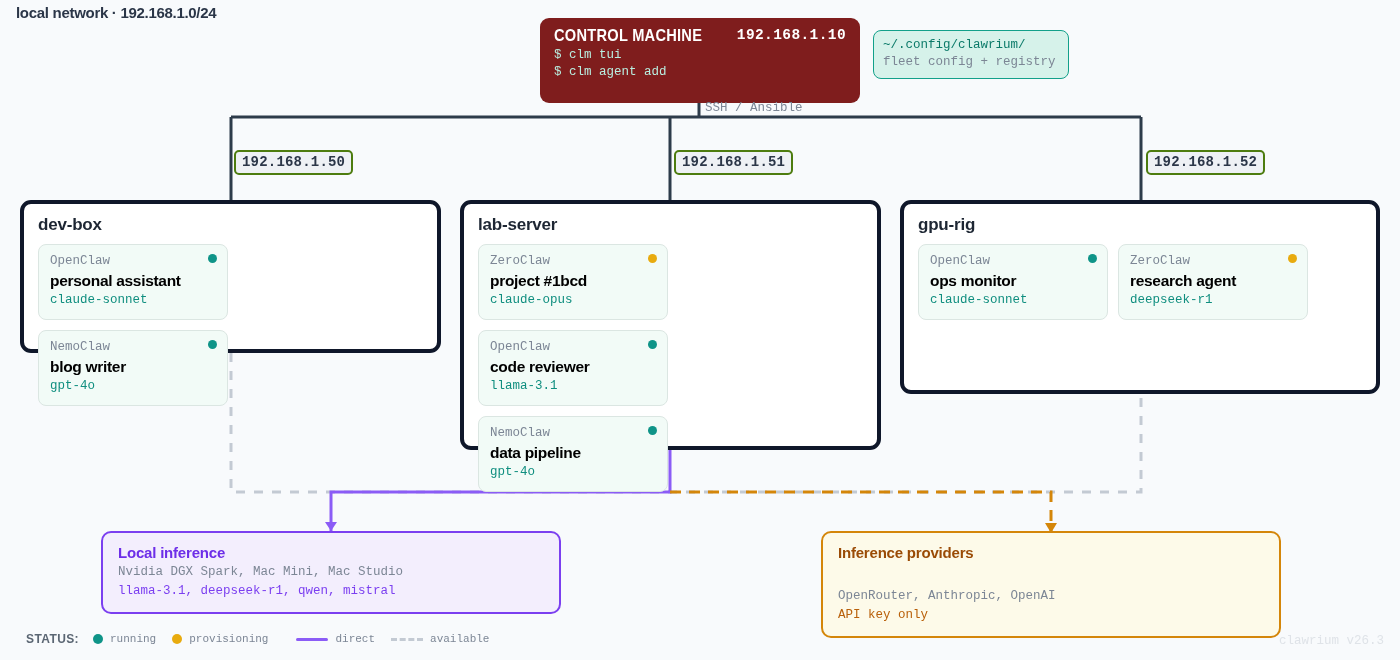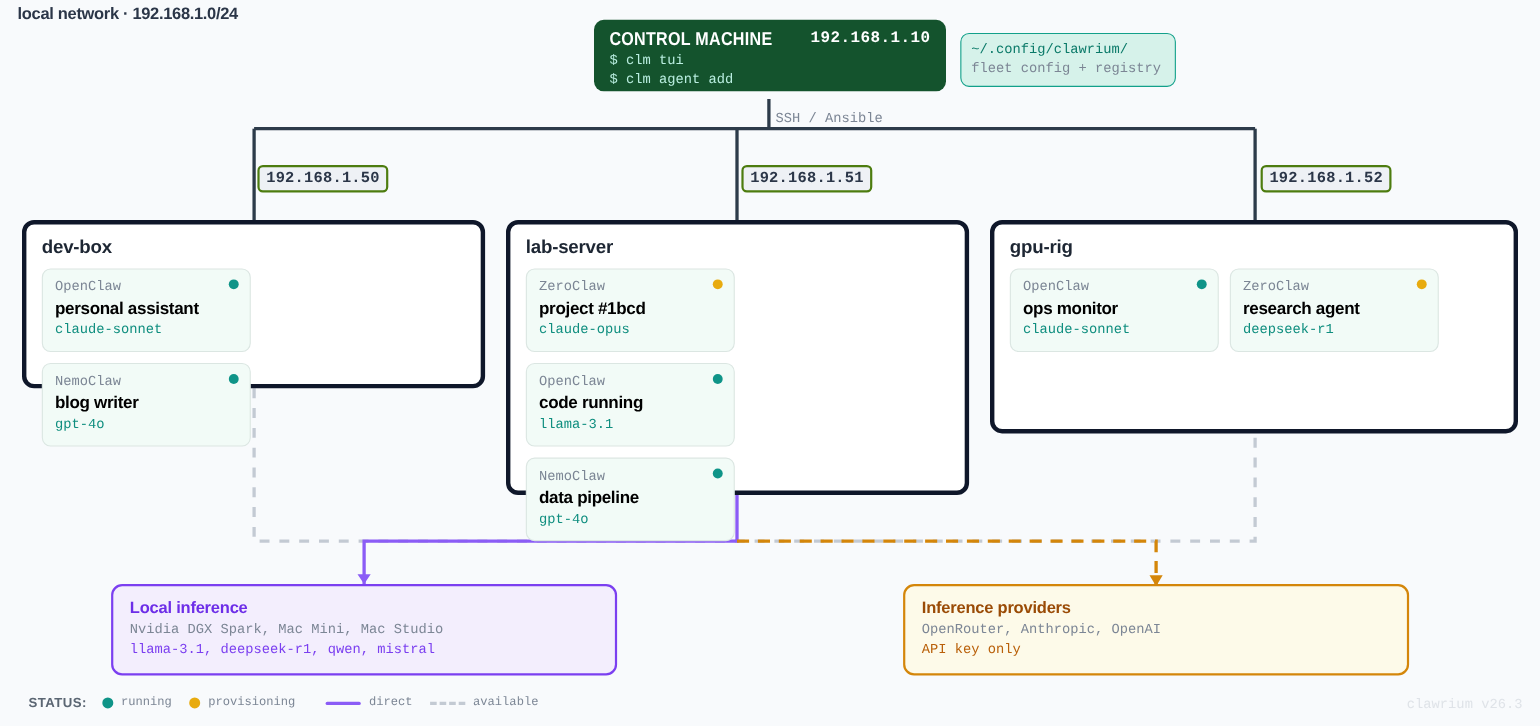--- a/index.html
+++ b/index.html
@@ -40,22 +40,22 @@
     color: #2b3648;
     white-space: nowrap;
   }
 
   
   .control-box {
     position: absolute;
     left: 540px;
     top: 18px;
     width: 320px;
-    height: 65px;
-    background: #14532d;
+    height: 85px;
+    background: #7f1d1d;
     border-radius: 9px;
     box-sizing: border-box;
     padding: 8px 14px 0 14px;
   }
   .control-title {
     font-size: 17px;
     font-weight: bold;
     color: #ffffff;
     letter-spacing: 0.3px;
     transform: scaleX(0.86);
@@ -220,21 +220,21 @@
   .res-local .res-models { color: #7b3ff0; }
 
   .res-cloud {
     left: 821px;
     top: 531px;
     width: 460px;
     background: #fdfae9;
     border-color: #d4860a;
   }
   .res-cloud .res-title { color: #9a4b06; }
-  .res-cloud .res-hw { color: #7c8695; }
+  .res-cloud .res-hw { color: #7c8695; margin-top: 24px; }
   .res-cloud .res-models { color: #b9600a; }
 
   
   .legend {
     position: absolute;
     left: 26px;
     top: 632px;
     display: flex;
     align-items: center;
     gap: 0px;
@@ -359,21 +359,21 @@
       <div class="agent-card">
         <span class="dot provisioning"></span>
         <div class="agent-runtime">ZeroClaw</div>
         <div class="agent-name">project #1bcd</div>
         <div class="agent-model">claude-opus</div>
       </div>
 
       <div class="agent-card">
         <span class="dot running"></span>
         <div class="agent-runtime">OpenClaw</div>
-        <div class="agent-name">code running</div>
+        <div class="agent-name">code reviewer</div>
         <div class="agent-model">llama-3.1</div>
       </div>
 
       <div class="agent-card">
         <span class="dot running"></span>
         <div class="agent-runtime">NemoClaw</div>
         <div class="agent-name">data pipeline</div>
         <div class="agent-model">gpt-4o</div>
       </div>
 

